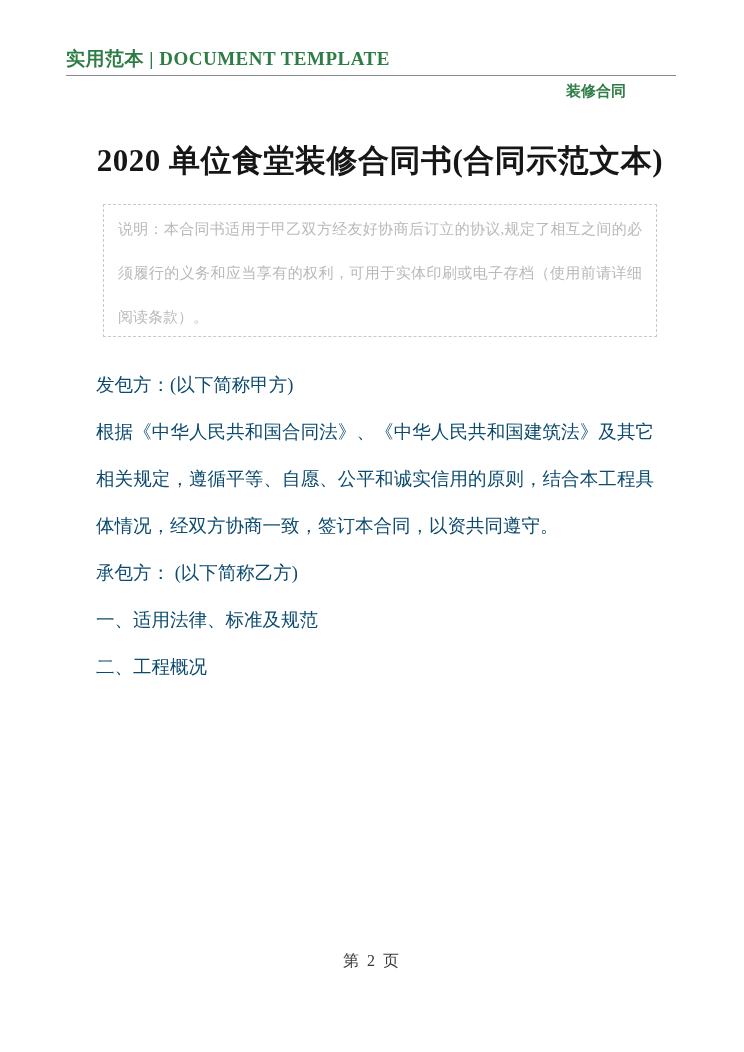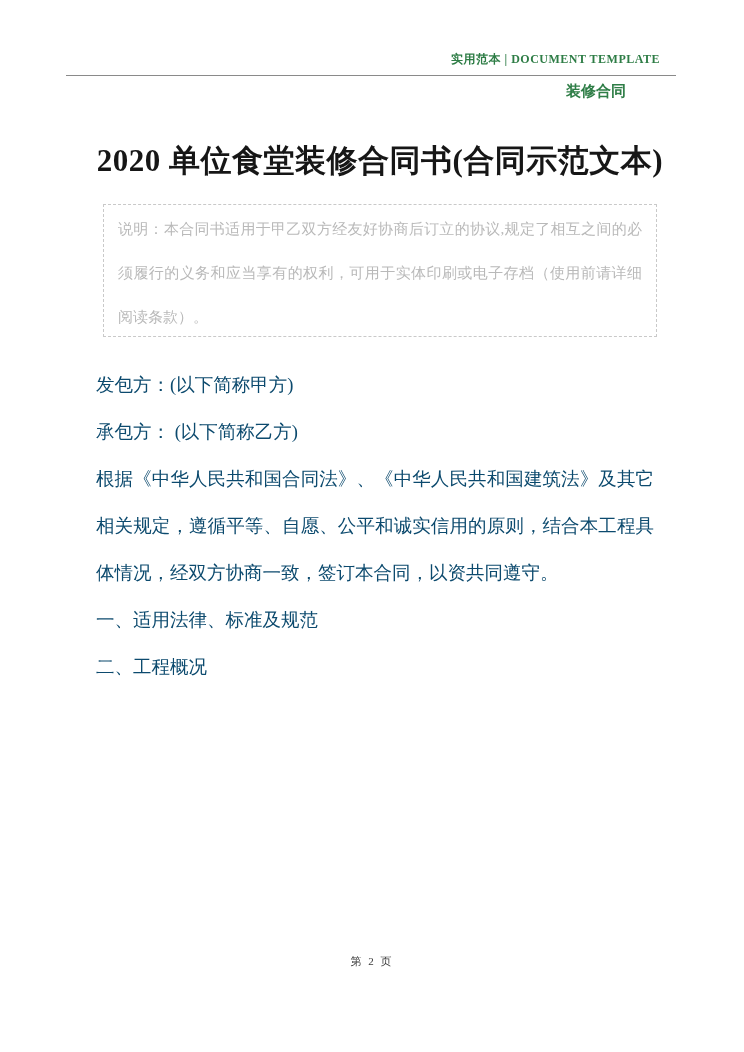--- a/index.html
+++ b/index.html
@@ -13,23 +13,22 @@
     overflow: hidden;
     font-family: "Liberation Serif", "DejaVu Serif", serif;
   }
   .header {
     position: absolute;
     top: 50px;
     left: 66px;
     right: 68px;
   }
   .header-brand {
-    text-align: right;
     padding-right: 16px;
-    font-size: 12px;
+    font-size: 19px;
     font-weight: bold;
     letter-spacing: 0.5px;
     color: #2e7d46;
     line-height: 18px;
   }
   .header-rule {
     border: none;
     border-top: 1px solid #8a8a8a;
     margin-top: 7px;
     height: 0;
@@ -85,21 +84,21 @@
   .body-text p {
     margin: 0;
     text-align: justify;
   }
   .footer {
     position: absolute;
     top: 952px;
     left: 0;
     width: 100%;
     text-align: center;
-    font-size: 11px;
+    font-size: 16px;
     color: #3a3a3a;
     letter-spacing: 2px;
     line-height: 18px;
   }
 </style>
 </head>
 <body>
 
 <div class="page">
 
@@ -110,21 +109,21 @@
   </div>
 
   <div class="doc-title">2020 单位食堂装修合同书(合同示范文本)</div>
 
   <div class="notice-box">
     <div class="notice-text">说明：本合同书适用于甲乙双方经友好协商后订立的协议,规定了相互之间的必须履行的义务和应当享有的权利，可用于实体印刷或电子存档（使用前请详细阅读条款）。</div>
   </div>
 
   <div class="body-text">
     <p>发包方：(以下简称甲方)</p>
+    <p>根据《中华人民共和国合同法》、《中华人民共和国建筑法》及其它相关规定，遵循平等、自愿、公平和诚实信用的原则，结合本工程具体情况，经双方协商一致，签订本合同，以资共同遵守。</p>
     <p>承包方： (以下简称乙方)</p>
-    <p>根据《中华人民共和国合同法》、《中华人民共和国建筑法》及其它相关规定，遵循平等、自愿、公平和诚实信用的原则，结合本工程具体情况，经双方协商一致，签订本合同，以资共同遵守。</p>
     <p>一、适用法律、标准及规范</p>
     <p>二、工程概况</p>
   </div>
 
   <div class="footer">第 2 页</div>
 
 </div>
 
 </body></html>

